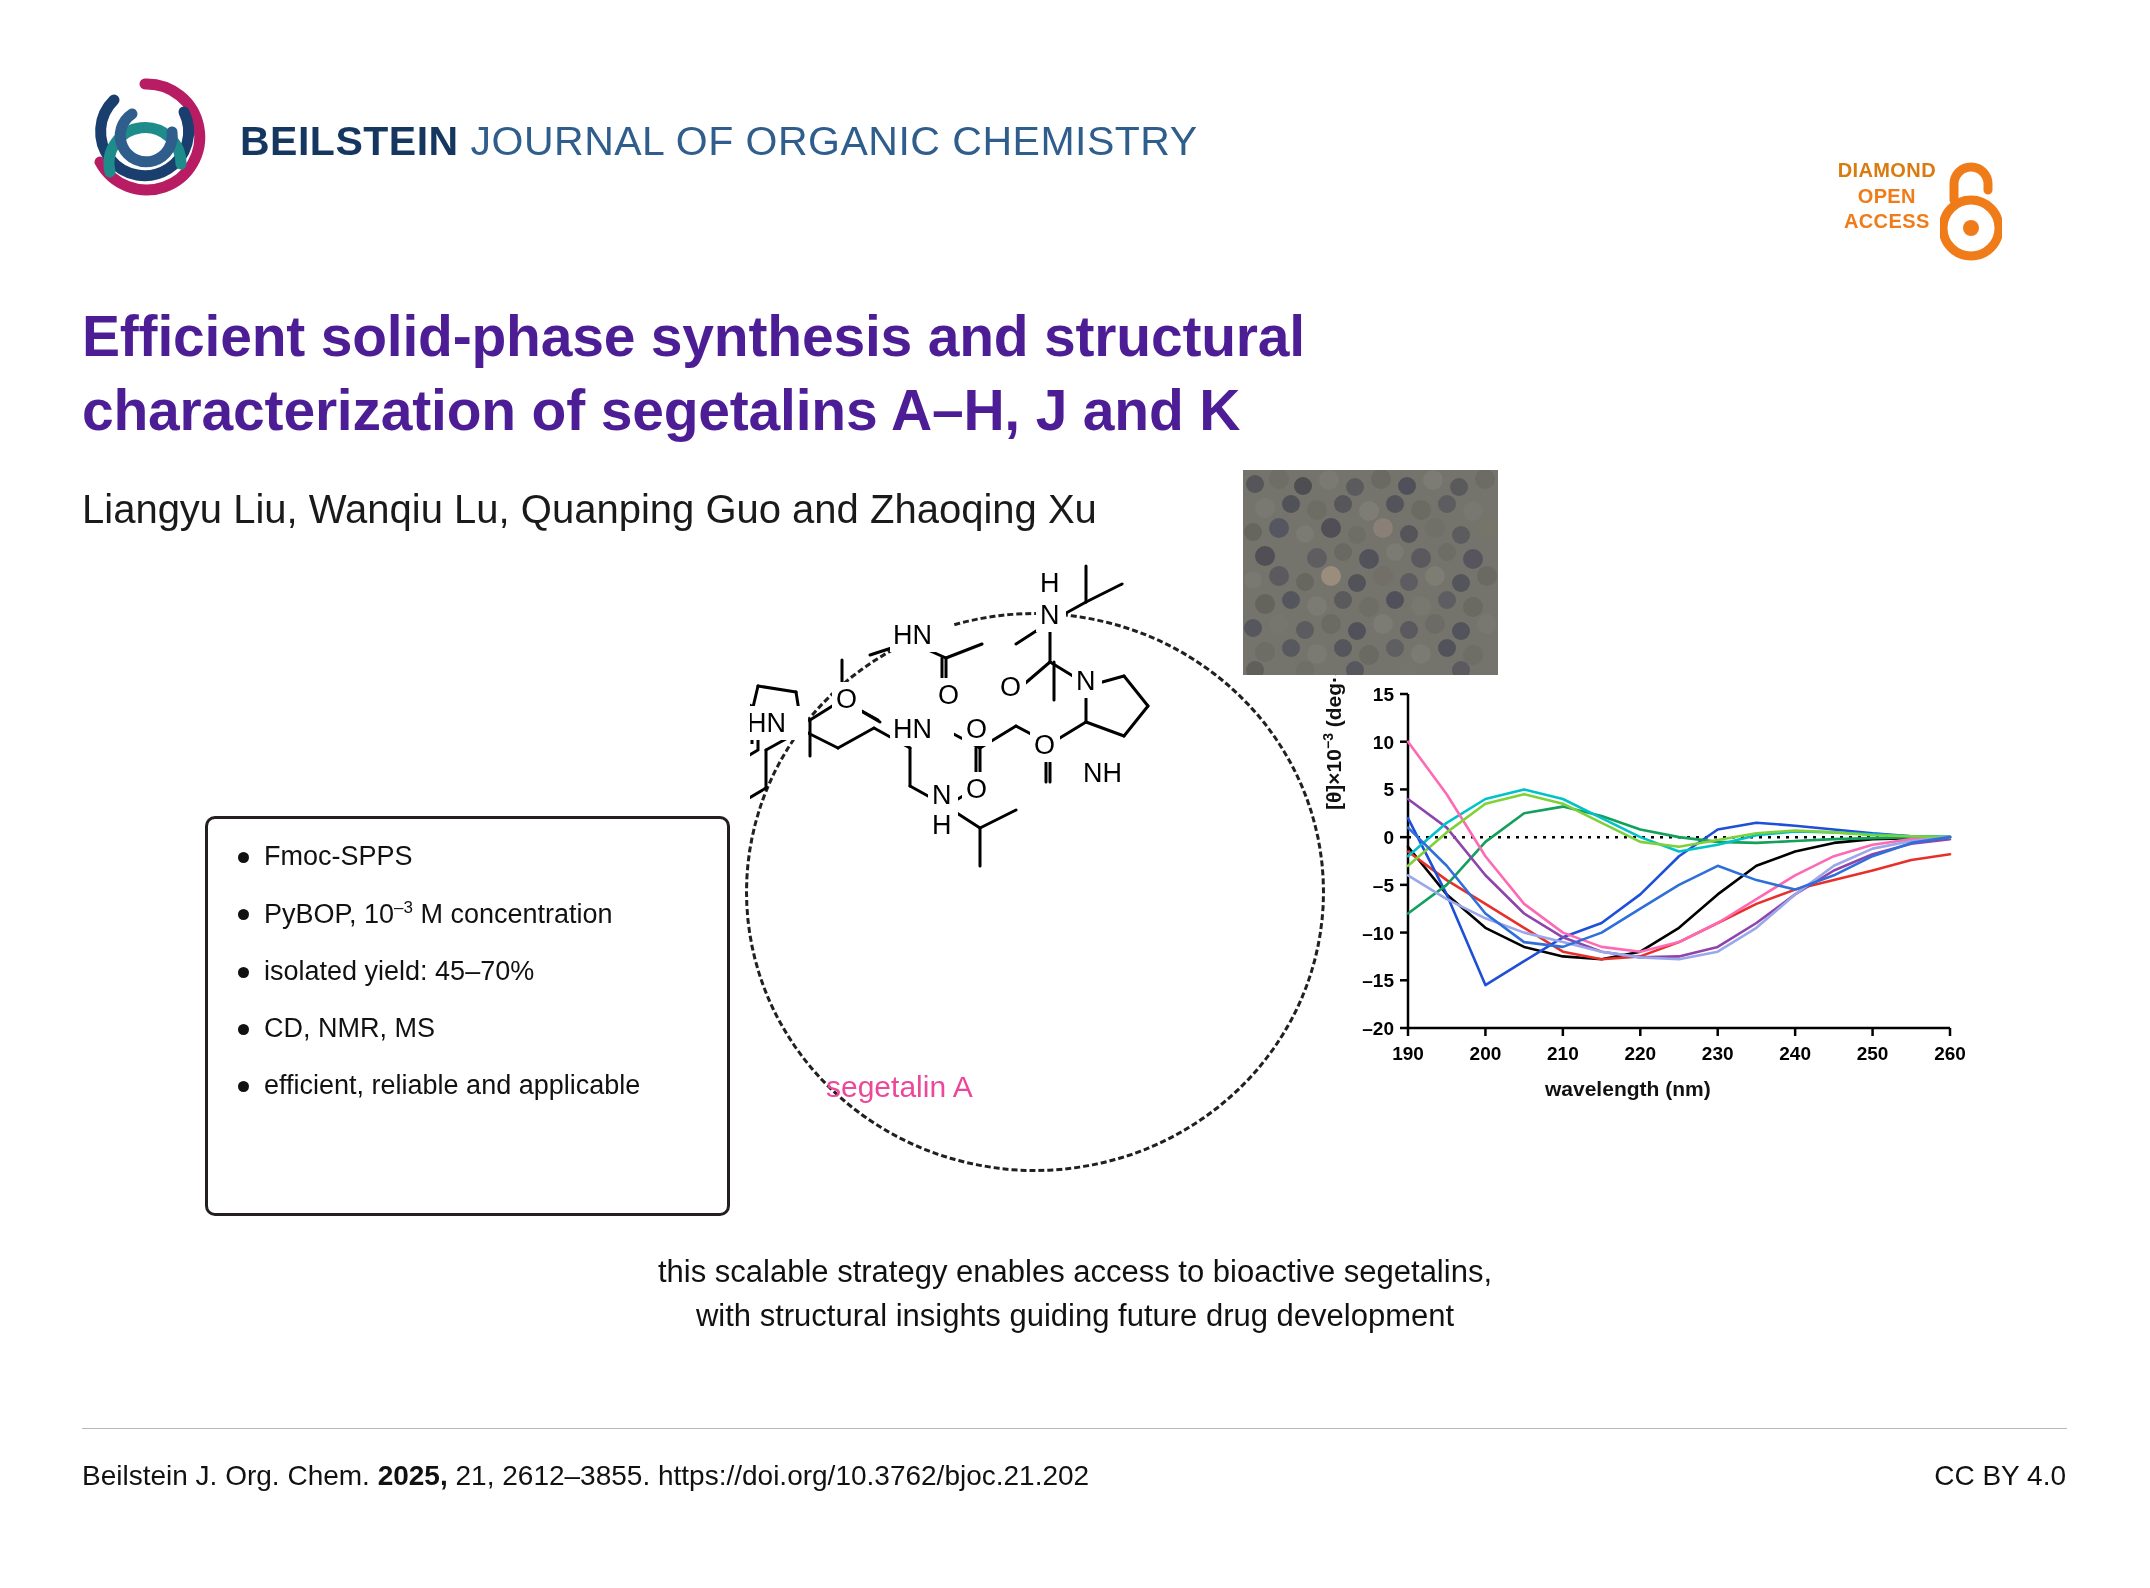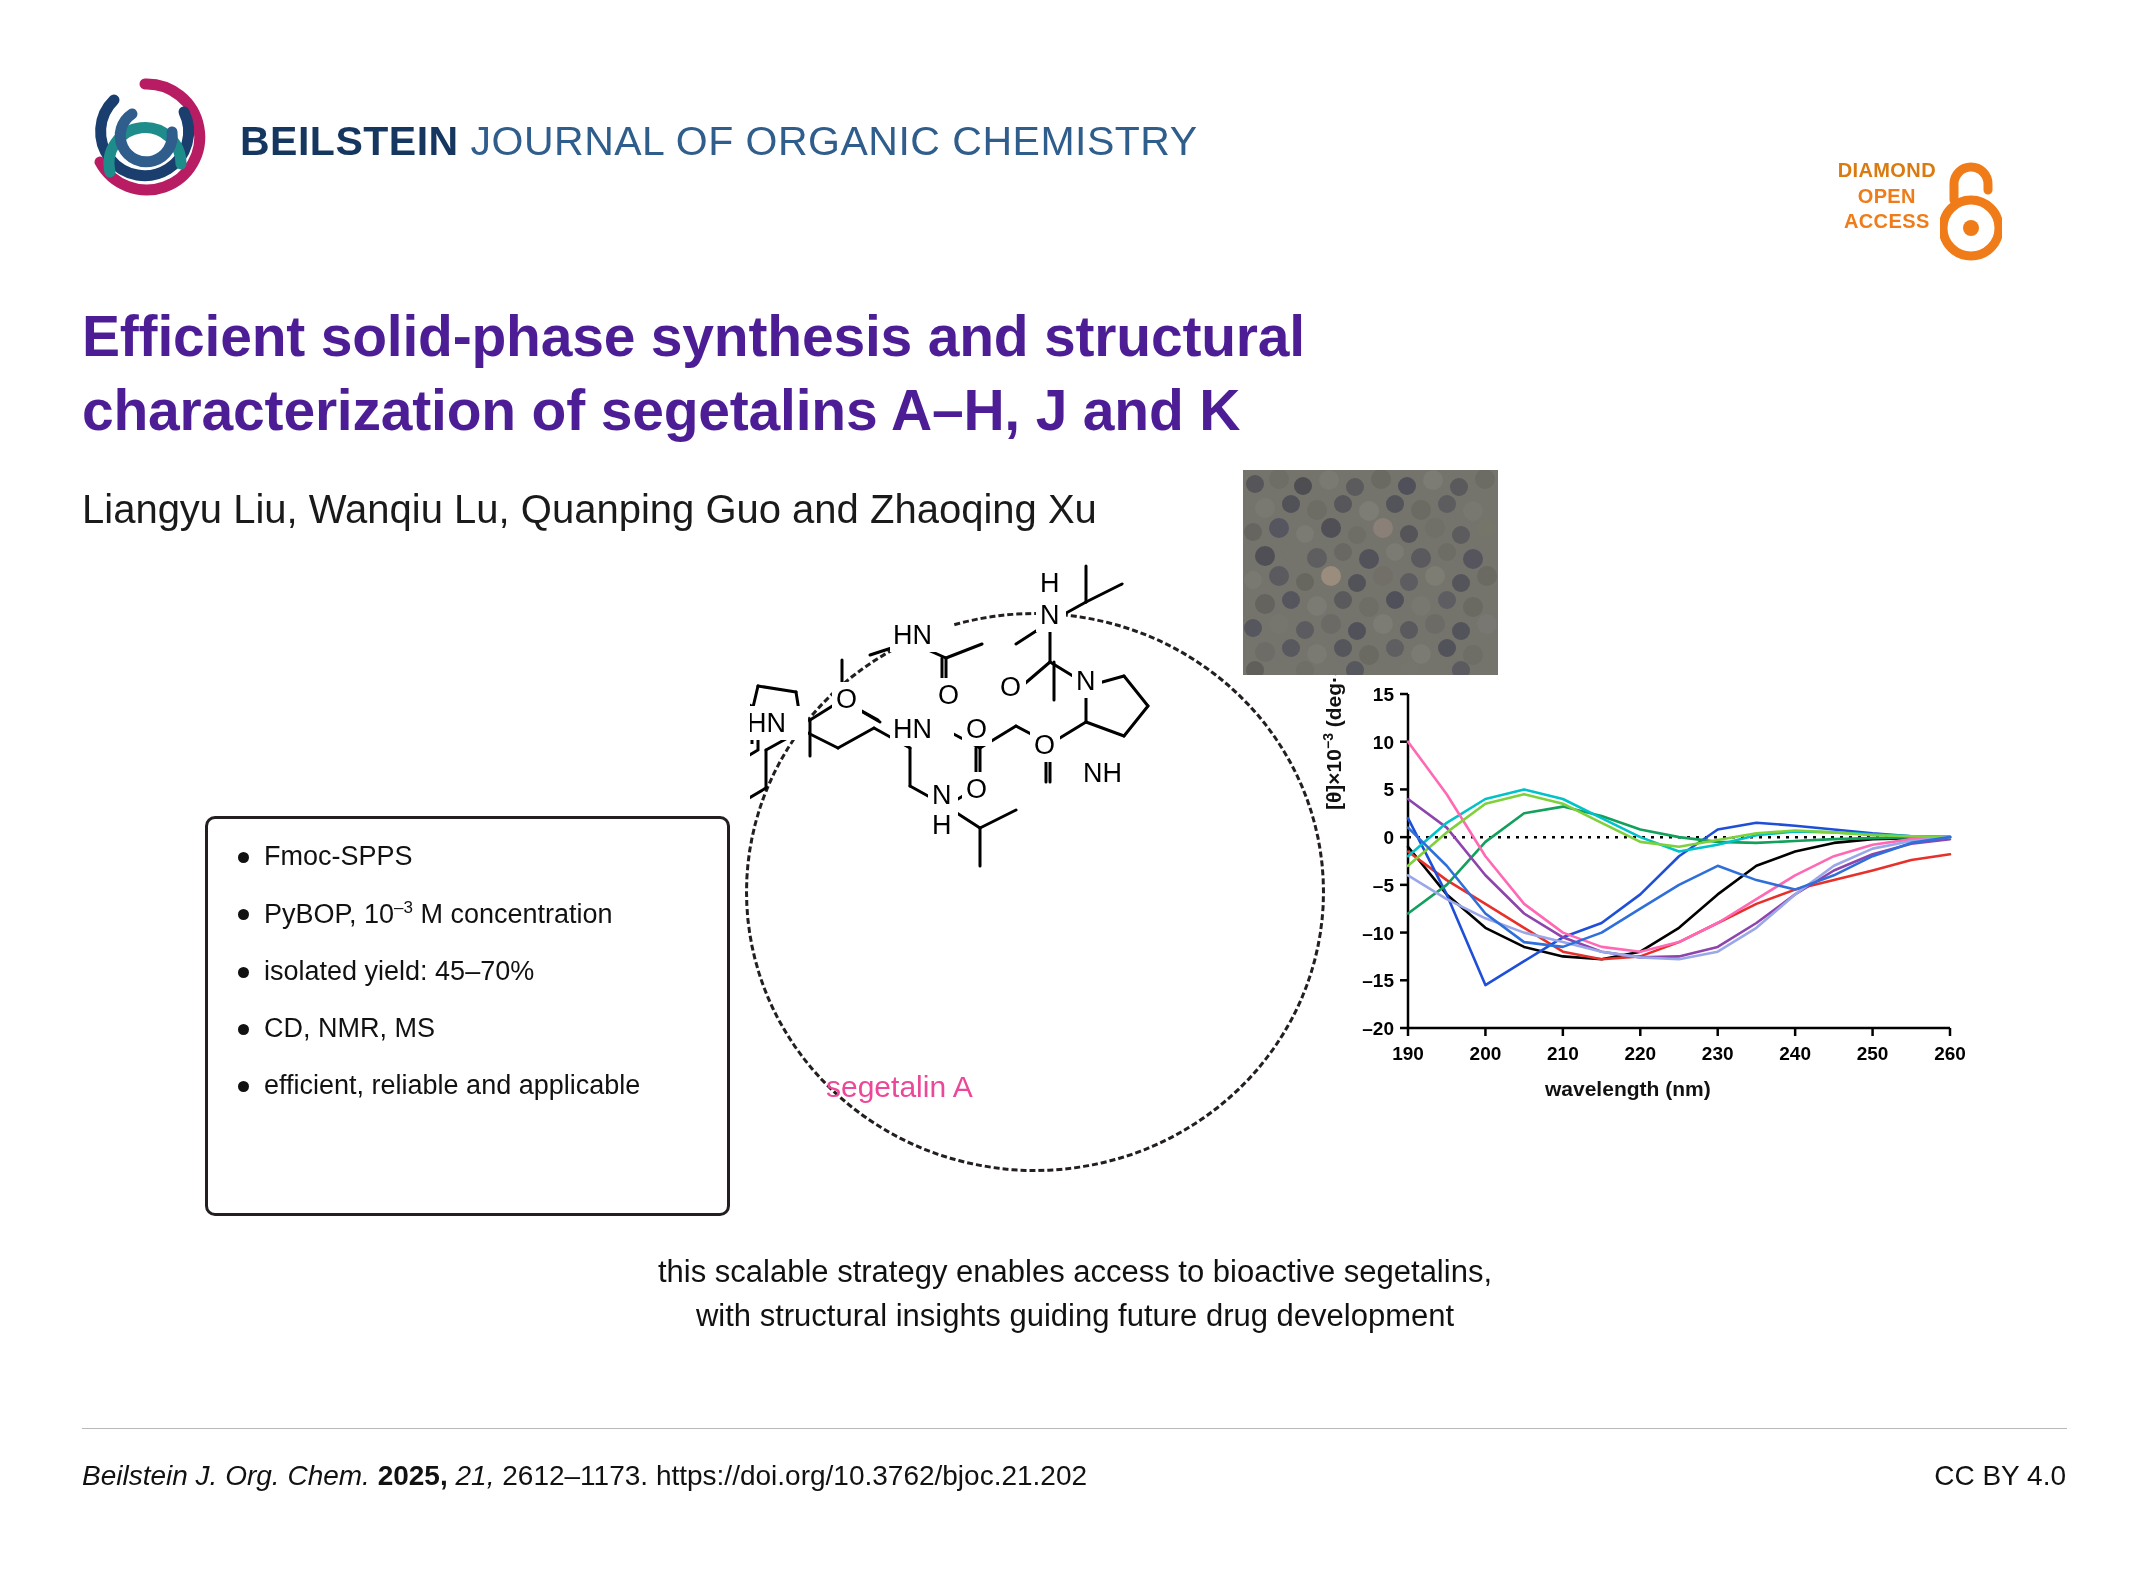--- a/index.html
+++ b/index.html
@@ -187,21 +187,21 @@
     width: 1985px; height: 1px;
     background: #b9b9b9;
   }
   #footer-left {
     position: absolute;
     left: 82px; top: 1460px;
     font-size: 28px;
     color: #111;
     white-space: nowrap;
   }
-  #footer-left .it { font-style: italic; }
+  #footer-left .it { }
   #footer-left .b { font-weight: bold; }
   #footer-right {
     position: absolute;
     right: 84px; top: 1460px;
     font-size: 28px;
     color: #111;
   }
 </style>
 </head>
 <body>
@@ -512,16 +512,16 @@
     <div>this scalable strategy enables access to bioactive segetalins,</div>
     <div>with structural insights guiding future drug development</div>
   </div>
 </div>
 
 <div id="footer-rule"></div>
 <div id="footer-left">
   <span class="it">Beilstein J. Org. Chem.</span>
   <span class="b">2025,</span>
   <span class="it">21,</span>
-  <span>2612–1173.</span>
+  <span>2612–3855.</span>
   <span>https://doi.org/10.3762/bjoc.21.202</span>
 </div>
 <div id="footer-right">CC BY 4.0</div>
 
 </body></html>

